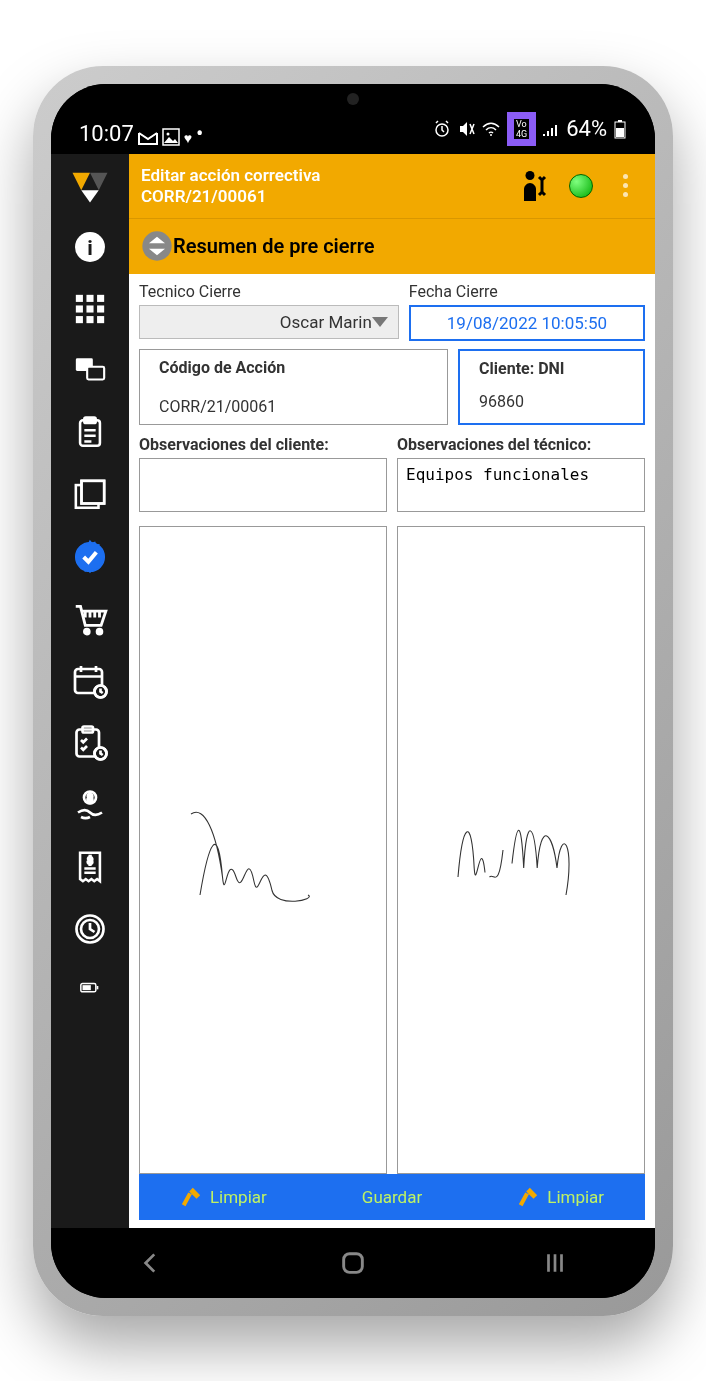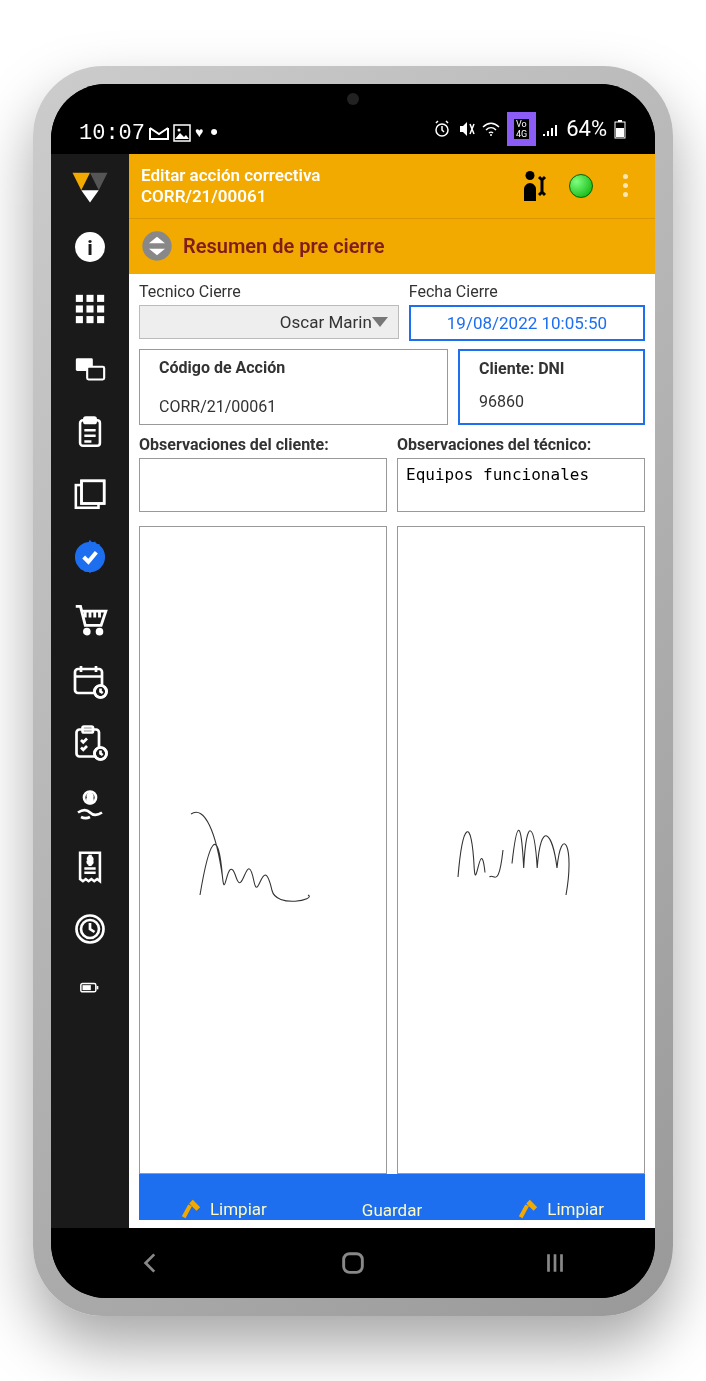--- a/index.html
+++ b/index.html
@@ -2,53 +2,53 @@
 <html><head>
 <meta charset="utf-8">
 <style>
 * { box-sizing: border-box; margin: 0; padding: 0; }
 body { font-family: -apple-system, BlinkMacSystemFont, 'Segoe UI', Roboto, Arial, sans-serif; background: #fff; display: flex; justify-content: center; align-items: center; min-height: 1381px; }
 .phone-frame { width: 640px; height: 1250px; background: linear-gradient(135deg,#ccc,#999); border-radius: 70px; padding: 18px; position: relative; box-shadow: 0 30px 60px rgba(0,0,0,.35); }
 .phone-inner { width: 100%; height: 100%; background: #000; border-radius: 55px; overflow: hidden; position: relative; }
 .notch { position: absolute; top: 0; left: 50%; transform: translateX(-50%); width: 240px; height: 30px; background: #000; border-radius: 0 0 20px 20px; z-index: 100; display:flex; justify-content:center; align-items:center; }
 .notch .camera{ width:12px;height:12px;background:#222;border-radius:50%; }
 .status-bar { height: 70px; background: #000; color: #fff; display: flex; justify-content: space-between; align-items: flex-end; padding: 0 28px 8px; font-size: 22px; }
-.status-left { display:flex; align-items:center; gap:4px;font-family:Liberation Mono, monospace; }
+.status-left { display:flex; align-items:flex-end; gap:4px; }
 .status-right{ display:flex; align-items:center; gap:6px; }
 .app { display: flex; height: calc(100% - 70px - 70px); background: #1a1a1a; }
 .sidebar { width: 78px; background: #1a1a1a; display: flex; flex-direction: column; align-items: center; padding-top: 10px; gap: 20px; overflow:hidden; }
 .sidebar-item { width: 42px; height: 42px; display:flex; align-items:center; justify-content:center; color:#fff; cursor:pointer; }
 .sidebar-item.active svg { fill: #1d6ff0; stroke:#1d6ff0; }
 .logo { width: 48px; height: 48px; }
 .main { flex:1; background: #fff; display:flex; flex-direction:column; overflow:hidden; }
 .header-top { background: #f2a900; height: 64px; display:flex; align-items:center; padding:0 12px; gap:14px; }
 .header-title { flex:1; color:#fff; font-size:17px; font-weight:600; line-height:1.2; }
 .badge-icon { width:38px;height:38px;display:flex;align-items:center;justify-content:center; }
 .status-dot{ width:24px;height:24px;border-radius:50%;background:radial-gradient(circle at 30% 30%,#7fff7f,#0a0); border:1px solid #060; }
 .dots-menu{ width:36px;height:36px;display:flex;flex-direction:column;justify-content:center;align-items:center;gap:4px; }
 .dots-menu span{ width:5px;height:5px;background:rgba(255,255,255,.7);border-radius:50%; }
-.header-sub{ background:#f2a900; height:56px; display:flex; align-items:center; padding:0 12px; gap:10px; color:#7f1d1d; font-size:20px; font-weight:600; border-top:1px solid rgba(0,0,0,.1); }
+.header-sub{ background:#f2a900; height:56px; display:flex; align-items:center; padding:0 12px; color:#000000; font-size:20px; font-weight:600; border-top:1px solid rgba(0,0,0,.1); }
 .collapse-icon{ width:32px;height:32px; }
 .content{ flex:1; background:#fff; padding:8px 10px; overflow:auto; font-size:16px; color:#333; display:flex;flex-direction:column; }
 .row{ display:flex; gap:10px; margin-bottom:8px; }
 .col{ flex:1; display:flex; flex-direction:column; gap:4px; }
 .label{ font-size:16px; color:#333; }
 .field-input{ border:1px solid #999; padding:6px 8px; font-size:16px; background:#fff; }
 .dropdown{ display:flex; align-items:center; justify-content:flex-end; background:#eee; border:1px solid #bbb; padding:6px 10px; font-size:17px; }
 .date-field{ border:2px solid #1d6ff0; padding:6px 8px; color:#1d6ff0; font-size:17px; text-align:center; }
 .info-box{ border:1px solid #999; padding:8px 19px; }
 .info-box .box-label{ font-weight:700; margin-bottom:8px; display:block; }
 .dni-box{ border:2px solid #1d6ff0; }
 .obs-row{ display:flex; gap:10px; margin-top:2px; }
 .obs-col{ flex:1; }
 .obs-label{ font-weight:700; font-size:16px; margin-bottom:4px; }
 .obs-input{ width:100%; height:54px; border:1px solid #999; padding:6px 8px; font-size:16px; resize:none; }
 .sig-row{ display:flex; gap:10px; margin-top:10px; flex:1; }
 .sig-box{ flex:1; border:1px solid #999; background:#fff; display:flex;align-items:center;justify-content:center; min-height:320px; }
-.action-bar{ display:flex; background:#1d6ff0; color:#fef9c3; height:46px; margin-top:0px;align-items:flex-end; }
+.action-bar{ display:flex; background:#1d6ff0; color:#bef264; height:46px; margin-top:0px; }
 .action-btn{ flex:1; display:flex; align-items:center; justify-content:center; gap:8px; font-size:17px; cursor:pointer; }
 .broom{ width:22px;height:22px; }
 .nav-bar{ height:70px; background:#000; display:flex; justify-content:space-around; align-items:center; }
 .nav-btn{ color:#888; font-size:28px; }
 svg{ display:block; }
 </style>
 </head>
 <body>
 
 <div class="phone-frame">

